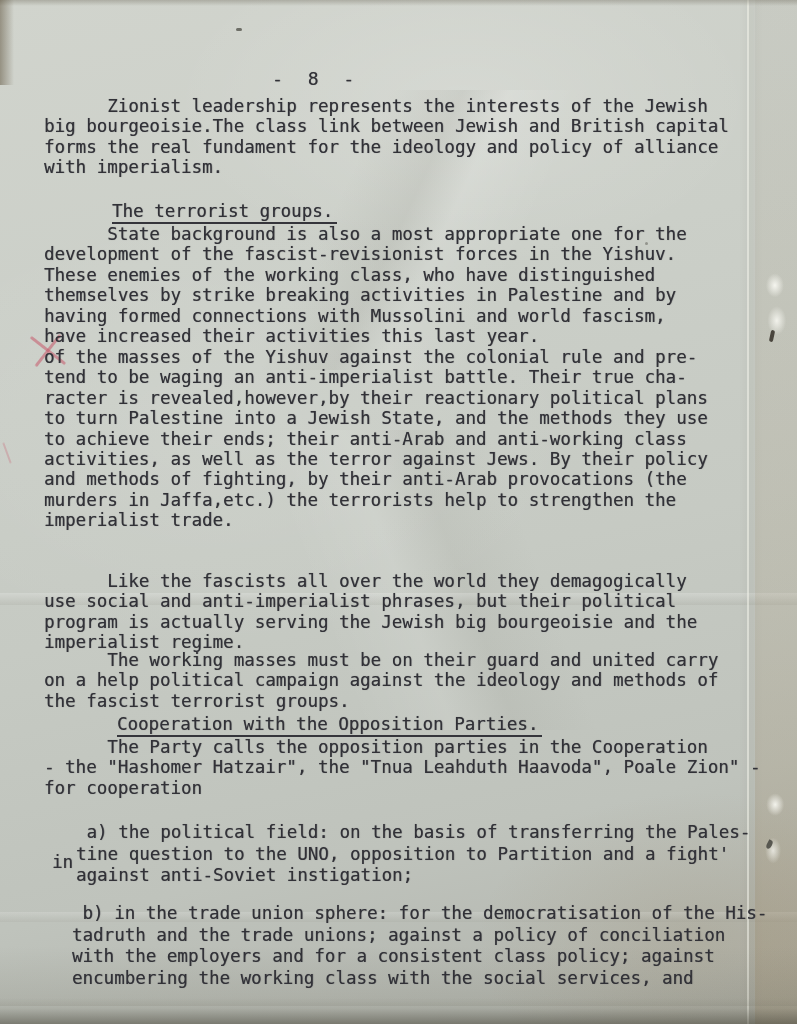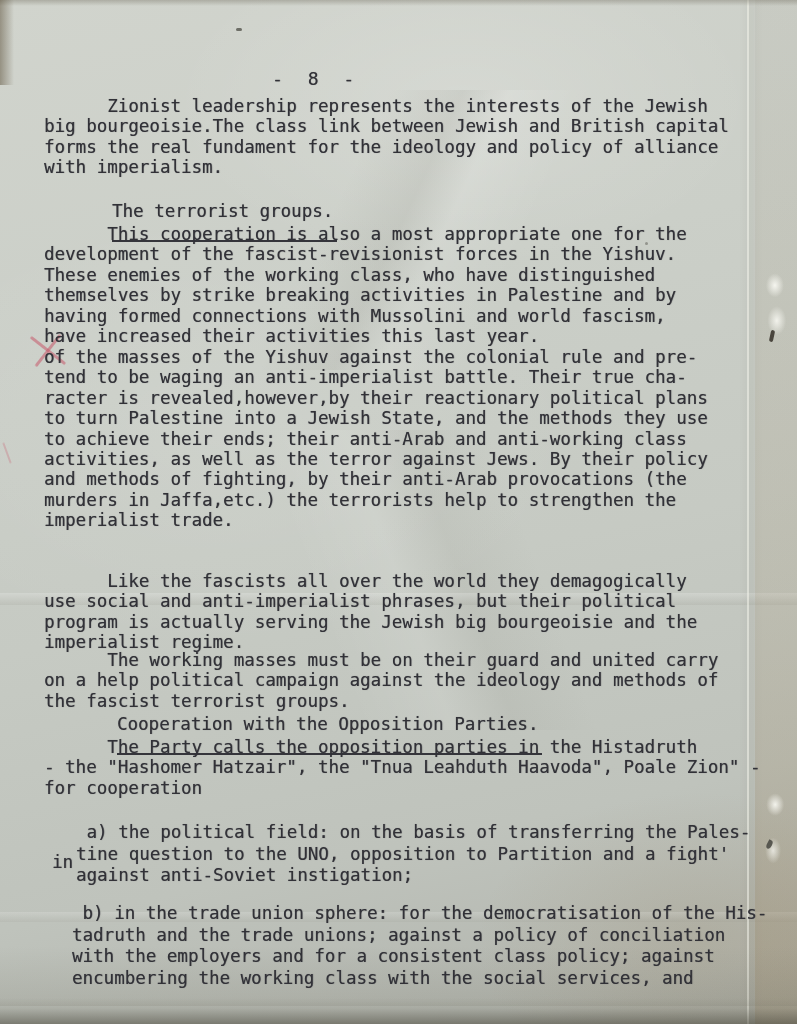--- a/index.html
+++ b/index.html
@@ -15,21 +15,21 @@
   }
   .textlayer{position:absolute;inset:0;filter:blur(.25px);}
   .block{position:absolute;}
   .line{
     white-space:pre;font-size:17.5px;line-height:20.4px;height:20.4px;
     text-shadow:.4px .4px .7px rgba(45,45,52,.6);
   }
   .items .line{line-height:21.6px;height:21.6px;}
   .pagenum .line{letter-spacing:7px;font-size:18px;}
   .heading span{
-    display:inline-block;border-bottom:2px solid #35353b;padding:0 4px 19px 0;
+    display:inline-block;border-bottom:2px solid #35353b;padding:0 4px 1px 0;
     font-size:17.5px;line-height:19px;white-space:pre;
     text-shadow:.4px .4px .7px rgba(45,45,52,.6);
   }
   
   .art{position:absolute;pointer-events:none;}
   .edge-top{top:0;left:0;width:100%;height:6px;
     background:linear-gradient(to bottom, rgba(105,100,85,.35), transparent);}
   .corner-tl{top:0;left:0;width:14px;height:85px;
     background:linear-gradient(to right, rgba(92,80,58,.5), transparent);}
   .edge-bottom{bottom:0;left:0;width:100%;height:26px;
@@ -102,21 +102,21 @@
         <div class="line">big bourgeoisie.The class link between Jewish and British capital</div>
         <div class="line">forms the real fundament for the ideology and policy of alliance</div>
         <div class="line">with imperialism.</div>
       </div>
 
     <div class="block heading" style="top:202px;left:112px;">
       <span>The terrorist groups.</span>
     </div>
 
     <div class="block" style="top:224px;left:44px;">
-        <div class="line">      This cooperation is also a most appropriate one for the</div>
+        <div class="line">      State background is also a most appropriate one for the</div>
         <div class="line">development of the fascist-revisionist forces in the Yishuv.</div>
         <div class="line">These enemies of the working class, who have distinguished</div>
         <div class="line">themselves by strike breaking activities in Palestine and by</div>
         <div class="line">having formed connections with Mussolini and world fascism,</div>
         <div class="line">have increased their activities this last year.</div>
       </div>
 
     <div class="block" style="top:347px;left:44px;">
         <div class="line">of the masses of the Yishuv against the colonial rule and pre-</div>
         <div class="line">tend to be waging an anti-imperialist battle. Their true cha-</div>
@@ -140,21 +140,21 @@
         <div class="line">      The working masses must be on their guard and united carry</div>
         <div class="line">on a help political campaign against the ideology and methods of</div>
         <div class="line">the fascist terrorist groups.</div>
       </div>
 
     <div class="block heading" style="top:715px;left:117px;">
       <span>Cooperation with the Opposition Parties.</span>
     </div>
 
     <div class="block" style="top:737px;left:44px;">
-        <div class="line">      The Party calls the opposition parties in the Histadruth</div>
+        <div class="line">      The Party calls the opposition parties in the Cooperation</div>
         <div class="line">- the "Hashomer Hatzair", the "Tnua Leahduth Haavoda", Poale Zion" -</div>
         <div class="line">for cooperation</div>
       </div>
 
     <div class="block" style="top:852px;left:52px;">
       <div class="line">in</div>
     </div>
 
     <div class="block items" style="top:822px;left:76px;">
         <div class="line"> a) the political field: on the basis of transferring the Pales-</div>

